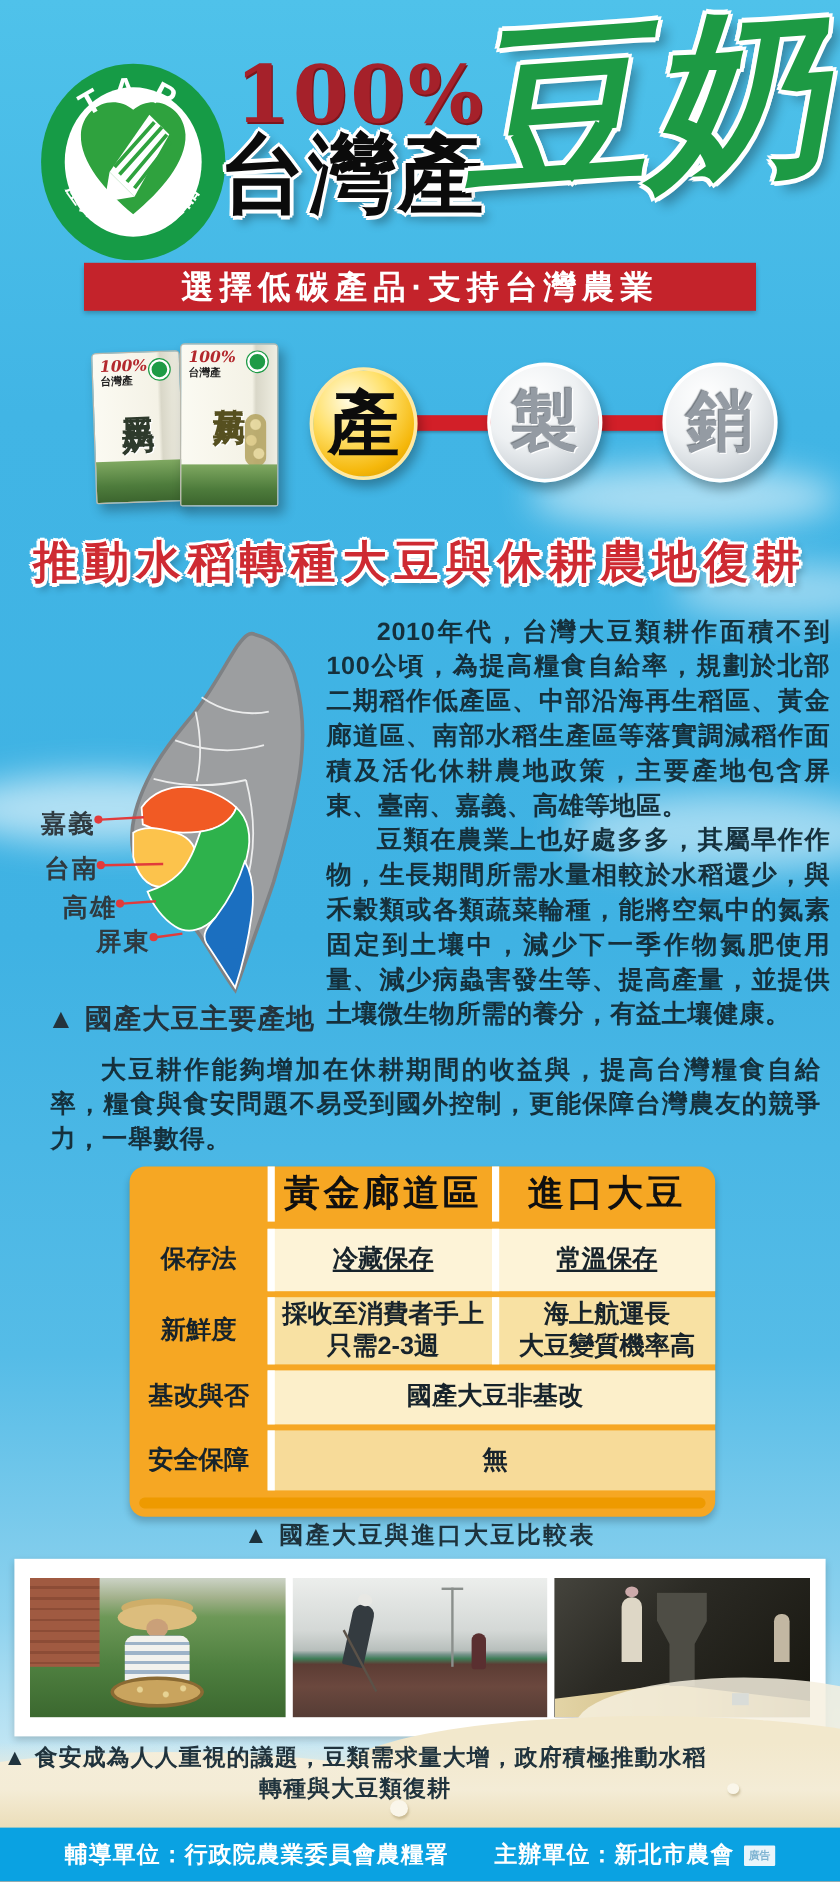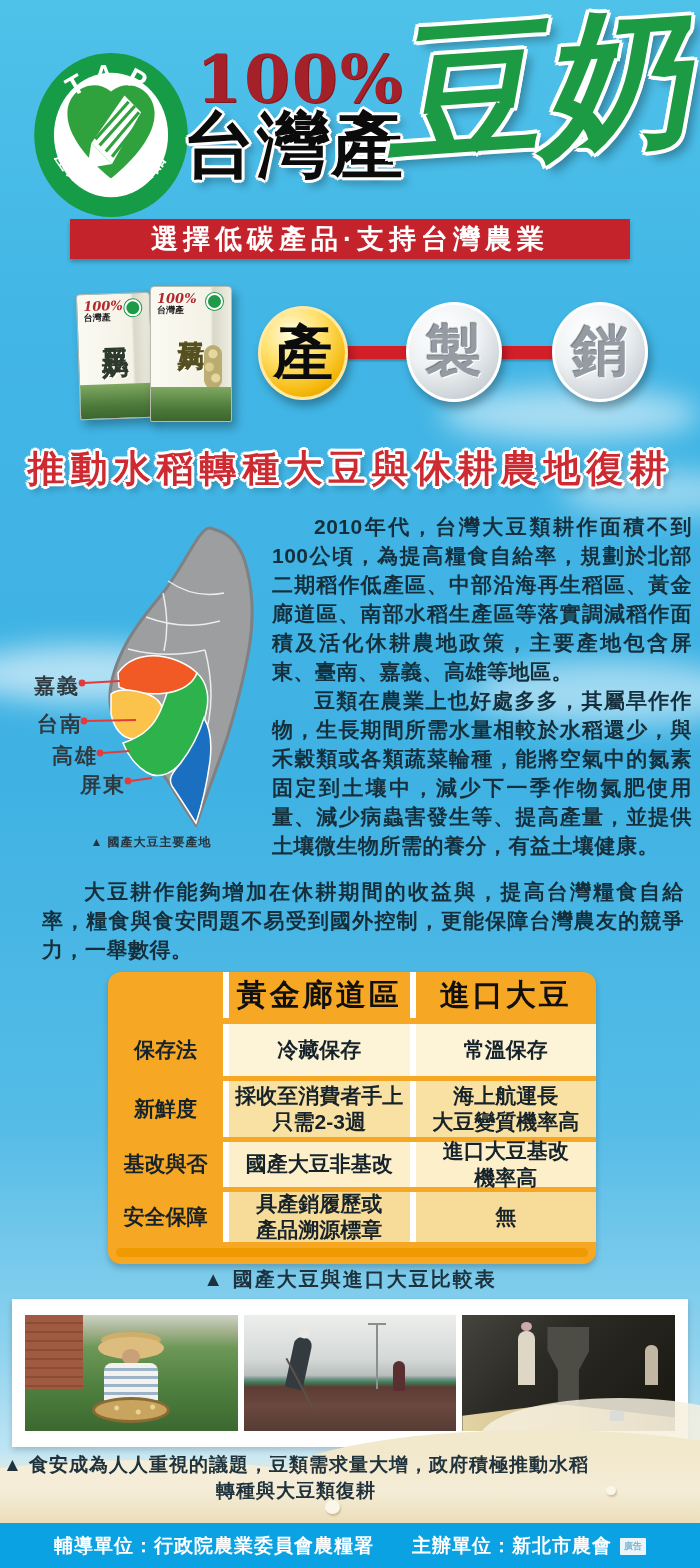--- a/index.html
+++ b/index.html
@@ -69,39 +69,39 @@
     position:absolute; left:0; top:444px; width:700px; text-align:center;
     font-size:37px; letter-spacing:6px; color:#ce2a32;
     text-shadow:-3px 0 #fff,3px 0 #fff,0 -3px #fff,0 3px #fff,-2px -2px #fff,2px -2px #fff,-2px 2px #fff,2px 2px #fff,4px 5px 6px rgba(0,0,0,.3);
   }
 
   
   .map-block { position:absolute; left:18px; top:523px; width:312px; height:336px; }
   .map-block svg { position:absolute; left:0; top:0; }
   .map-label { position:absolute; font-size:21px; color:#2f3a40; letter-spacing:2px; }
   .map-caption { position:absolute; left:18px; top:311px; width:230px; text-align:center;
-    font-size:12px; color:#24333c; letter-spacing:1px; }
+    font-size:23px; color:#24333c; letter-spacing:1px; }
 
   
   .body-col { position:absolute; left:272px; top:512px; width:420px; }
   .body-p { font-size:21px; line-height:29px; color:#15303c; text-align:justify;
     text-indent:2em; letter-spacing:.5px; }
   .body-wide { position:absolute; left:42px; top:877px; width:642px; }
 
   
   .cmp-table { position:absolute; left:108px; top:972px; width:488px;
     background:#f6a723; border-radius:13px; padding:0 0 7px 0; box-shadow:0 4px 6px rgba(0,0,0,.2); }
   .t-row { display:flex; margin-bottom:5px; }
   .t-row:first-child { margin-bottom:6px; }
   .t-cell { display:flex; align-items:center; justify-content:center; text-align:center;
     font-size:21px; color:#17232b; line-height:1.25; white-space:pre-line; }
   .t-label { width:115px; background:transparent; }
   .t-val { flex:1; border-left:6px solid #fff; }
   .t-head .t-cell { height:46px; font-size:30px; letter-spacing:3px; color:#101010; }
-  .row-a .t-val { background:#fdf3d7; }
+  .row-a .t-val { background:#fdf3d7;text-decoration:underline; }
   .row-b .t-val { background:#f8e1a3; }
   .row-c .t-val { background:#fcefca; }
   .row-d .t-val { background:#f7db99; }
   .t-bottom-bar { height:9px; margin:6px 8px 0 8px; background:#ee9a00; border-radius:5px; }
   .cmp-caption { position:absolute; left:0; top:1266px; width:700px; text-align:center;
     font-size:20px; color:#1d323c; letter-spacing:2px; }
 
   
   .photo-strip { position:absolute; left:12px; top:1299px; width:676px; height:148px;
     background:#fff; box-shadow:0 3px 6px rgba(0,0,0,.18);
@@ -282,27 +282,23 @@
     <div class="t-row row-b" style="height:56px;">
       <div class="t-cell t-label">新鮮度</div>
       <div class="t-cell t-val">採收至消費者手上
 只需2-3週</div>
       <div class="t-cell t-val">海上航運長
 大豆變質機率高</div>
     </div>
     <div class="t-row row-c" style="height:45px;">
       <div class="t-cell t-label">基改與否</div>
       <div class="t-cell t-val">國產大豆非基改</div>
-      <div class="t-cell t-val">進口大豆基改
-機率高</div>
     </div>
     <div class="t-row row-d" style="height:50px; margin-bottom:0;">
       <div class="t-cell t-label">安全保障</div>
-      <div class="t-cell t-val">具產銷履歷或
-產品溯源標章</div>
       <div class="t-cell t-val">無</div>
     </div>
     <div class="t-bottom-bar"></div>
   </div>
   <div class="cmp-caption">▲ 國產大豆與進口大豆比較表</div>
 
   <div class="photo-strip">
     <div class="photo ph1">
       <div class="brick"></div>
       <div class="hat"></div>

